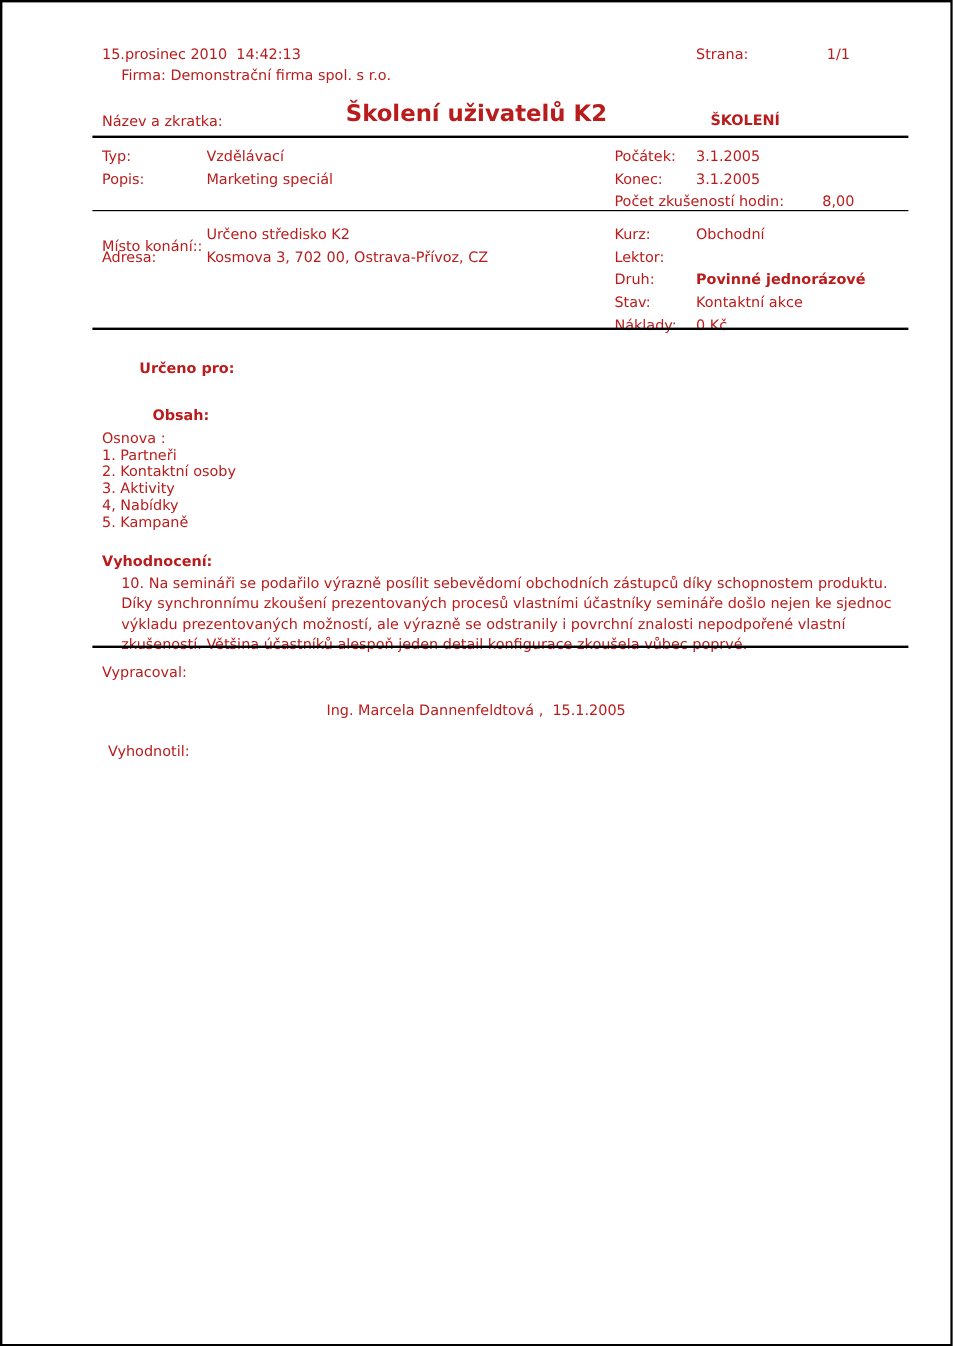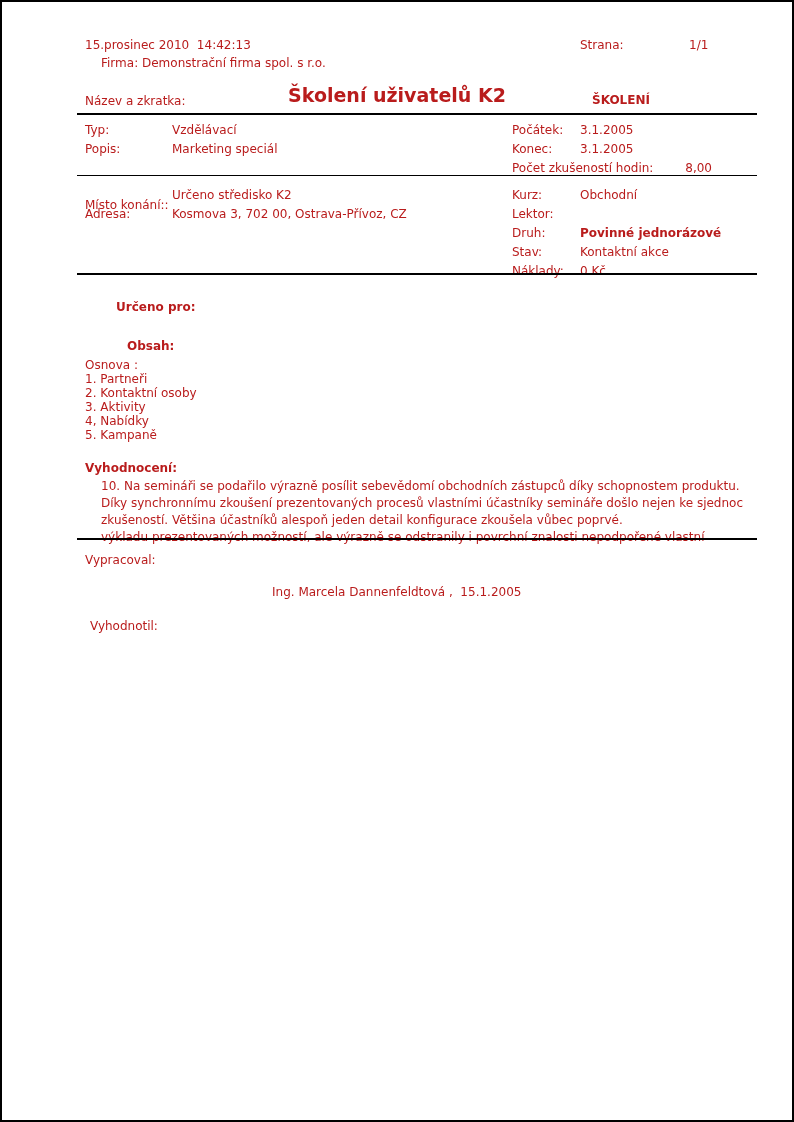--- a/index.html
+++ b/index.html
@@ -128,22 +128,22 @@
     <div class="lline">2. Kontaktní osoby</div>
     <div class="lline">3. Aktivity</div>
     <div class="lline">4, Nabídky</div>
     <div class="lline">5. Kampaně</div>
   </div>
 
   <div class="abs bold" style="top:459px; left:83px;">Vyhodnocení:</div>
   <div class="para" style="top:476px;">
     <div class="pline">10. Na semináři se podařilo výrazně posílit sebevědomí obchodních zástupců díky schopnostem produktu.</div>
     <div class="pline">Díky synchronnímu zkoušení prezentovaných procesů vlastními účastníky semináře došlo nejen ke sjednoc</div>
+    <div class="pline">výkladu prezentovaných možností, ale výrazně se odstranily i povrchní znalosti nepodpořené vlastní</div>
     <div class="pline">zkušeností. Většina účastníků alespoň jeden detail konfigurace zkoušela vůbec poprvé.</div>
-    <div class="pline">výkladu prezentovaných možností, ale výrazně se odstranily i povrchní znalosti nepodpořené vlastní</div>
   </div>
   <div class="rule rule-2" style="top:536px;"></div>
 
   <div class="abs" style="top:551px; left:83px;">Vypracoval:</div>
   <div class="abs" style="top:583px; left:88px;margin-top:34px;">Vyhodnotil:</div>
   <div class="abs" style="top:583px; left:270px;">Ing. Marcela Dannenfeldtová ,  15.1.2005</div>
 
 </div>
 
 </body></html>

